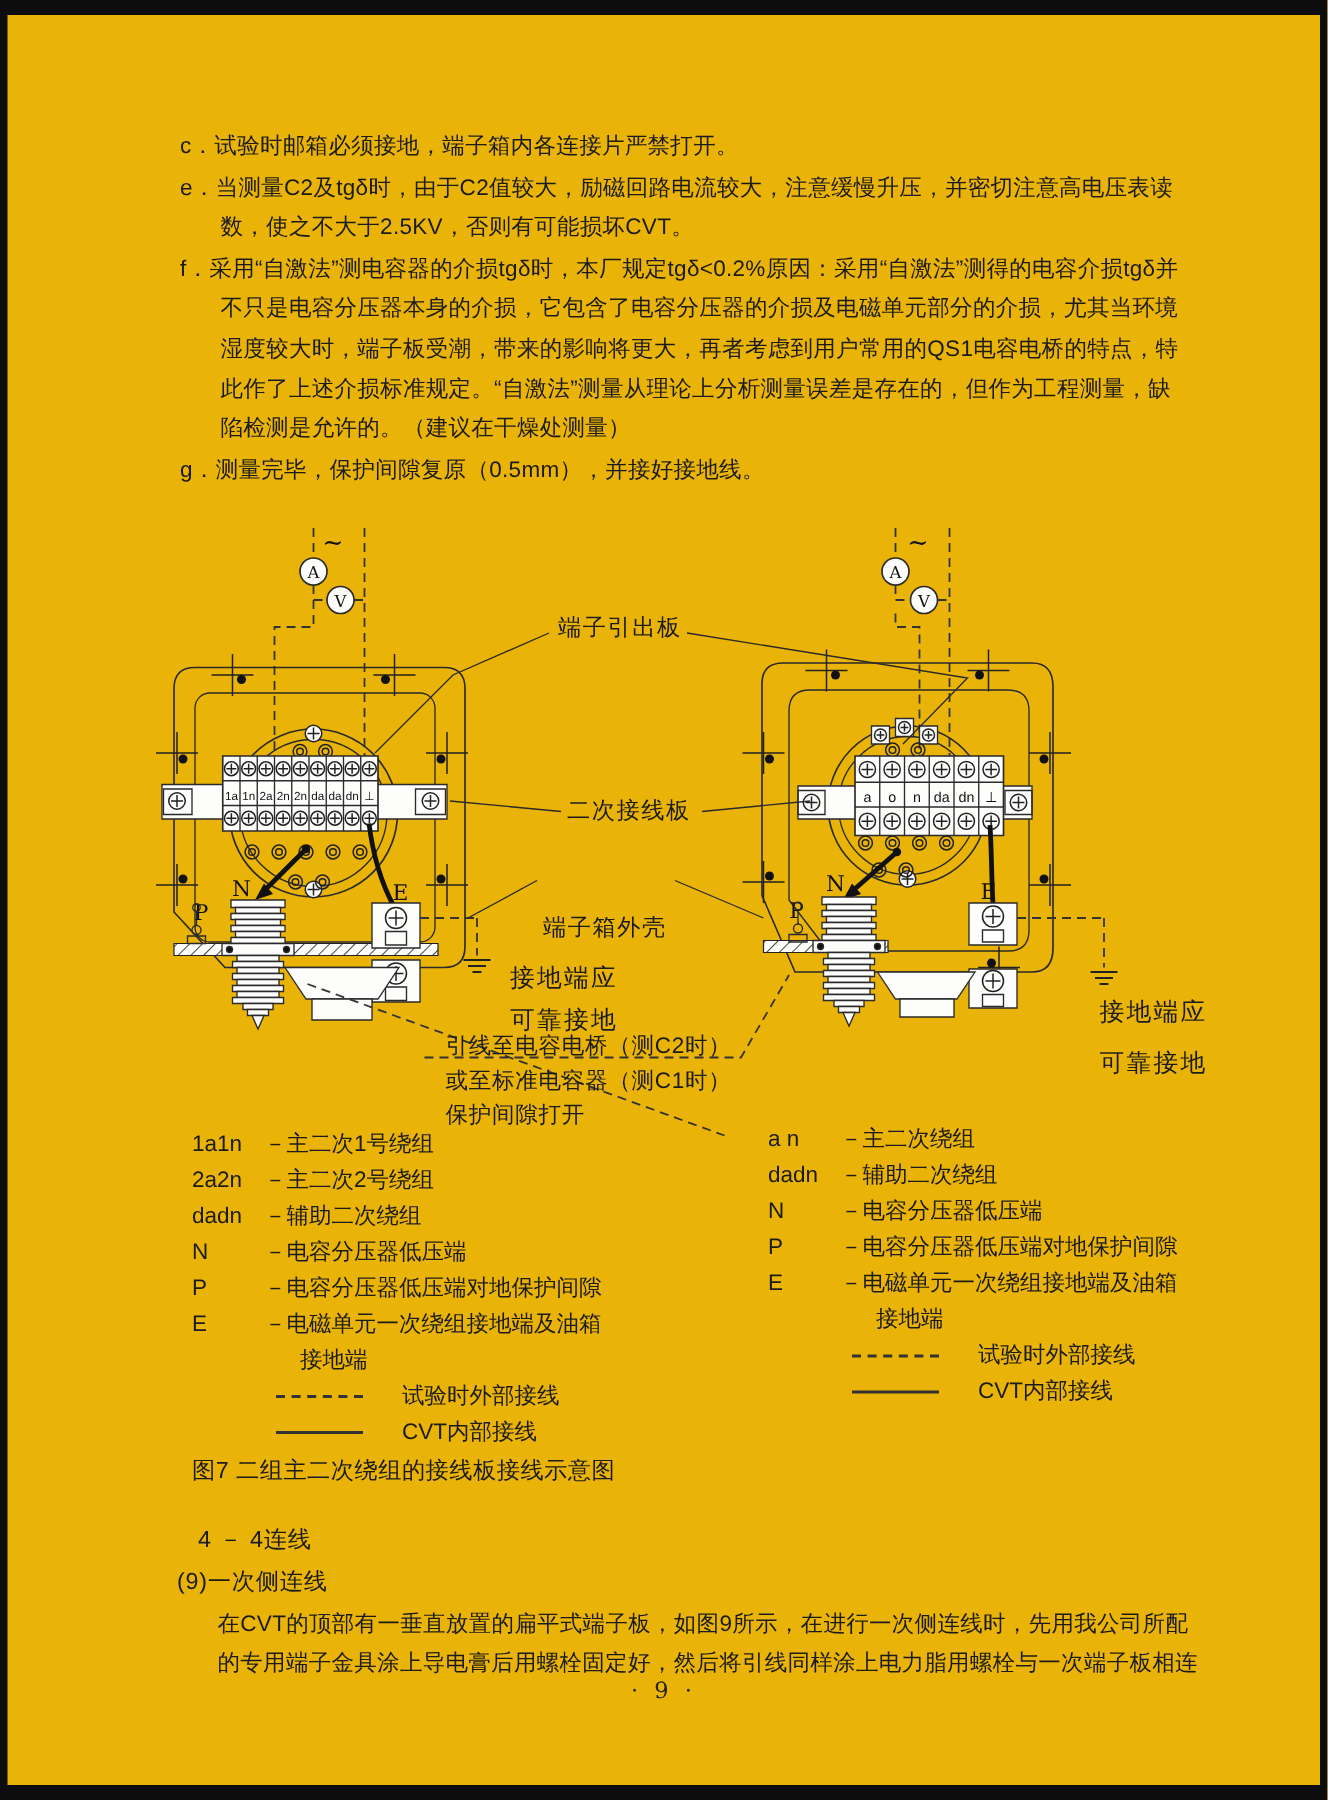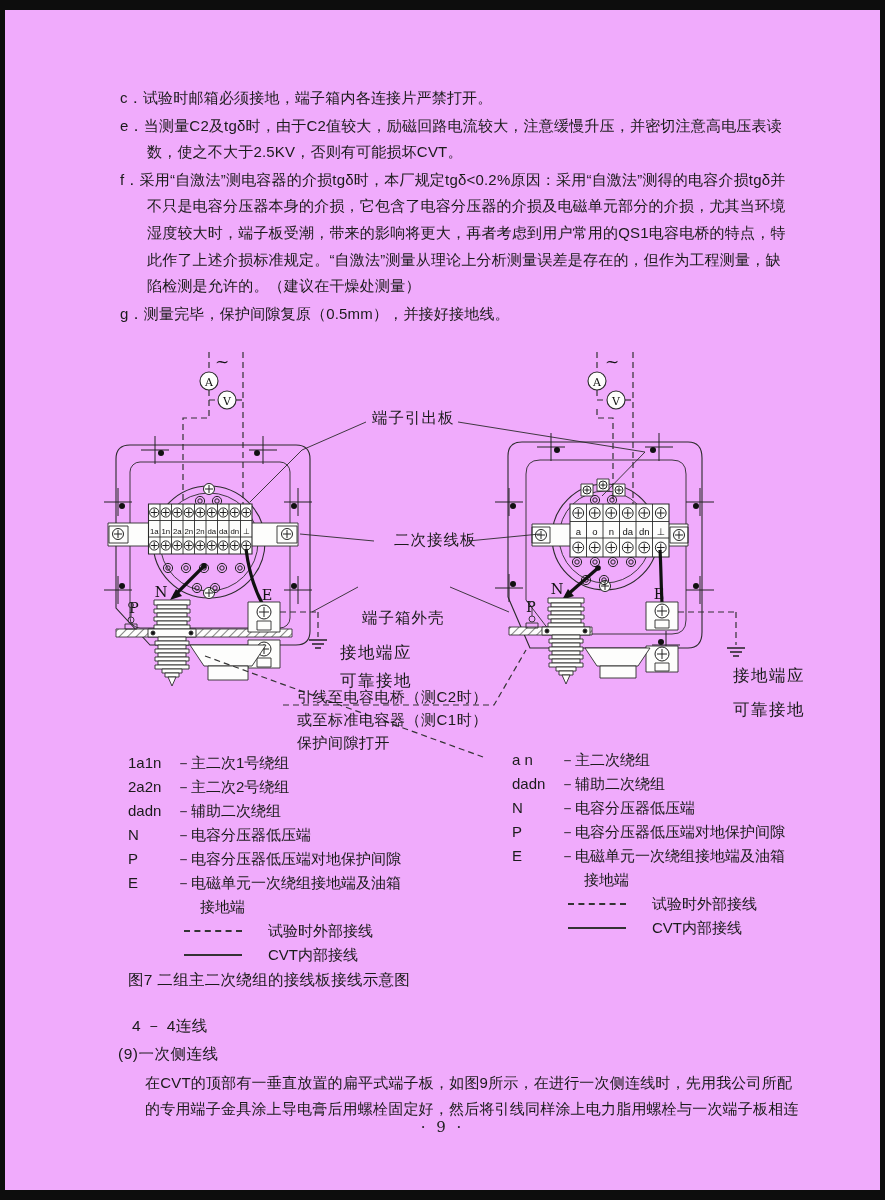--- a/index.html
+++ b/index.html
@@ -1,16 +1,16 @@
 <!DOCTYPE html>
 <html><head>
 <meta charset="utf-8">
 <style>
   html,body{margin:0;padding:0;background:#888;}
-  .sheet{position:relative;width:885px;height:1200px;background:#f0abfc;overflow:hidden;
+  .sheet{position:relative;width:885px;height:1200px;background:#eab308;overflow:hidden;
          font-family:"Liberation Sans",sans-serif;color:#1b1b1b;}
   .frame{position:absolute;inset:0;border:solid #0d0d0d;border-width:10px 5px;pointer-events:none;z-index:9;}
   .abs{position:absolute;}
   
   .notes{position:absolute;left:120px;top:85px;width:668px;font-size:15px;line-height:26.6px;}
   .note{padding-left:27px;text-indent:-27px;margin-bottom:1px;letter-spacing:.2px;}
   .note-label{display:inline;}
   
   svg{position:absolute;left:0;top:340px;}
   svg *{vector-effect:non-scaling-stroke;}
@@ -589,21 +589,21 @@
       <polyline class="thin" points="366,422 302,450 250,502"></polyline>
       <polyline class="thin" points="458,422 645,452 602,496"></polyline>
       <polyline class="thin" points="374,541 300,534"></polyline>
       <polyline class="thin" points="468,541 540,534"></polyline>
       <polyline class="thin" points="358,587 312,612"></polyline>
       <polyline class="thin" points="450,587 509,612"></polyline>
     </g>
   </svg>
 
   <div class="callout abs" style="left:372px;top:408px;">端子引出板</div>
-  <div class="callout abs" style="left:378px;top:530px;margin-left:16px;">二次接线板</div>
+  <div class="callout abs" style="left:378px;top:530px;">二次接线板</div>
   <div class="callout abs" style="left:362px;top:576px;margin-top:32px;">端子箱外壳</div>
   <div class="gnd-note" style="left:340px;top:638px;">
     <div>接地端应</div>
     <div>可靠接地</div>
   </div>
   <div class="gnd-note" style="left:733px;top:658px;line-height:34px;">
     <div>接地端应</div>
     <div>可靠接地</div>
   </div>
   <div class="callout small" style="left:297px;top:688px;">引线至电容电桥（测C2时）</div>

